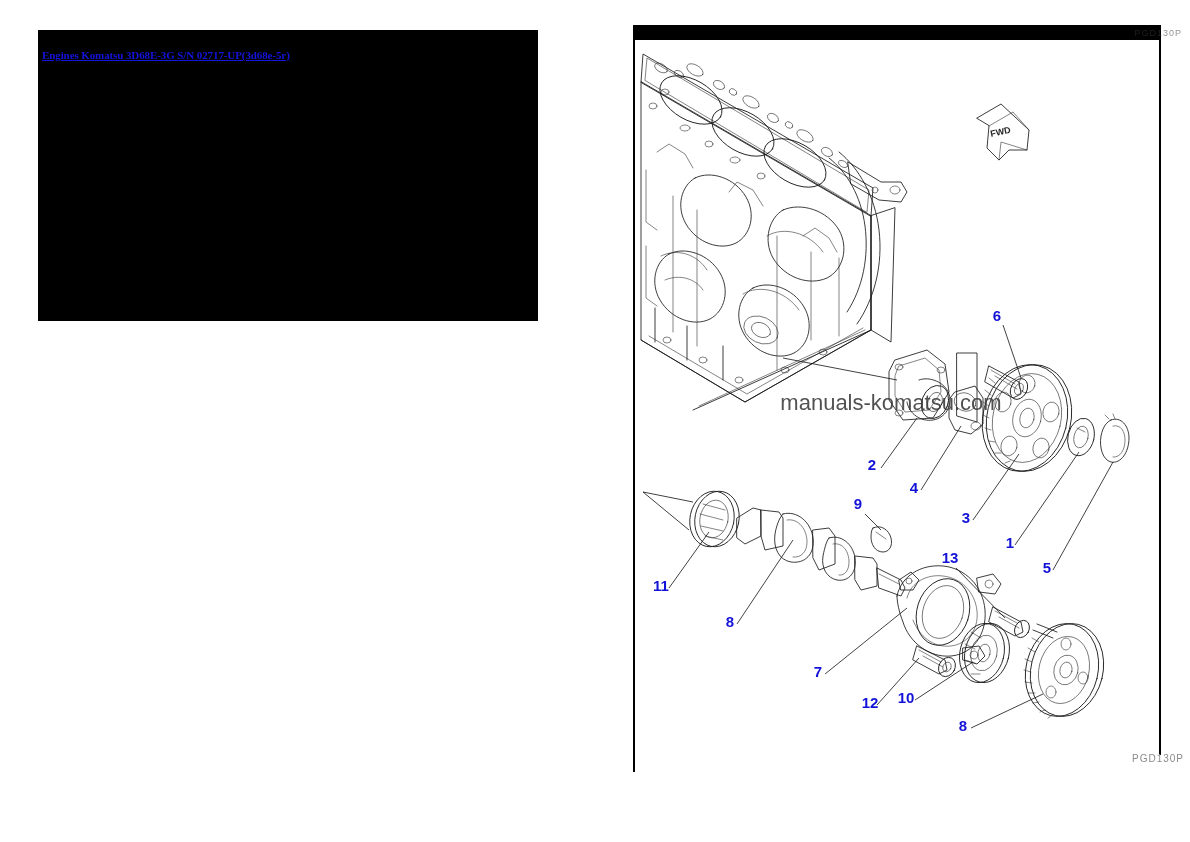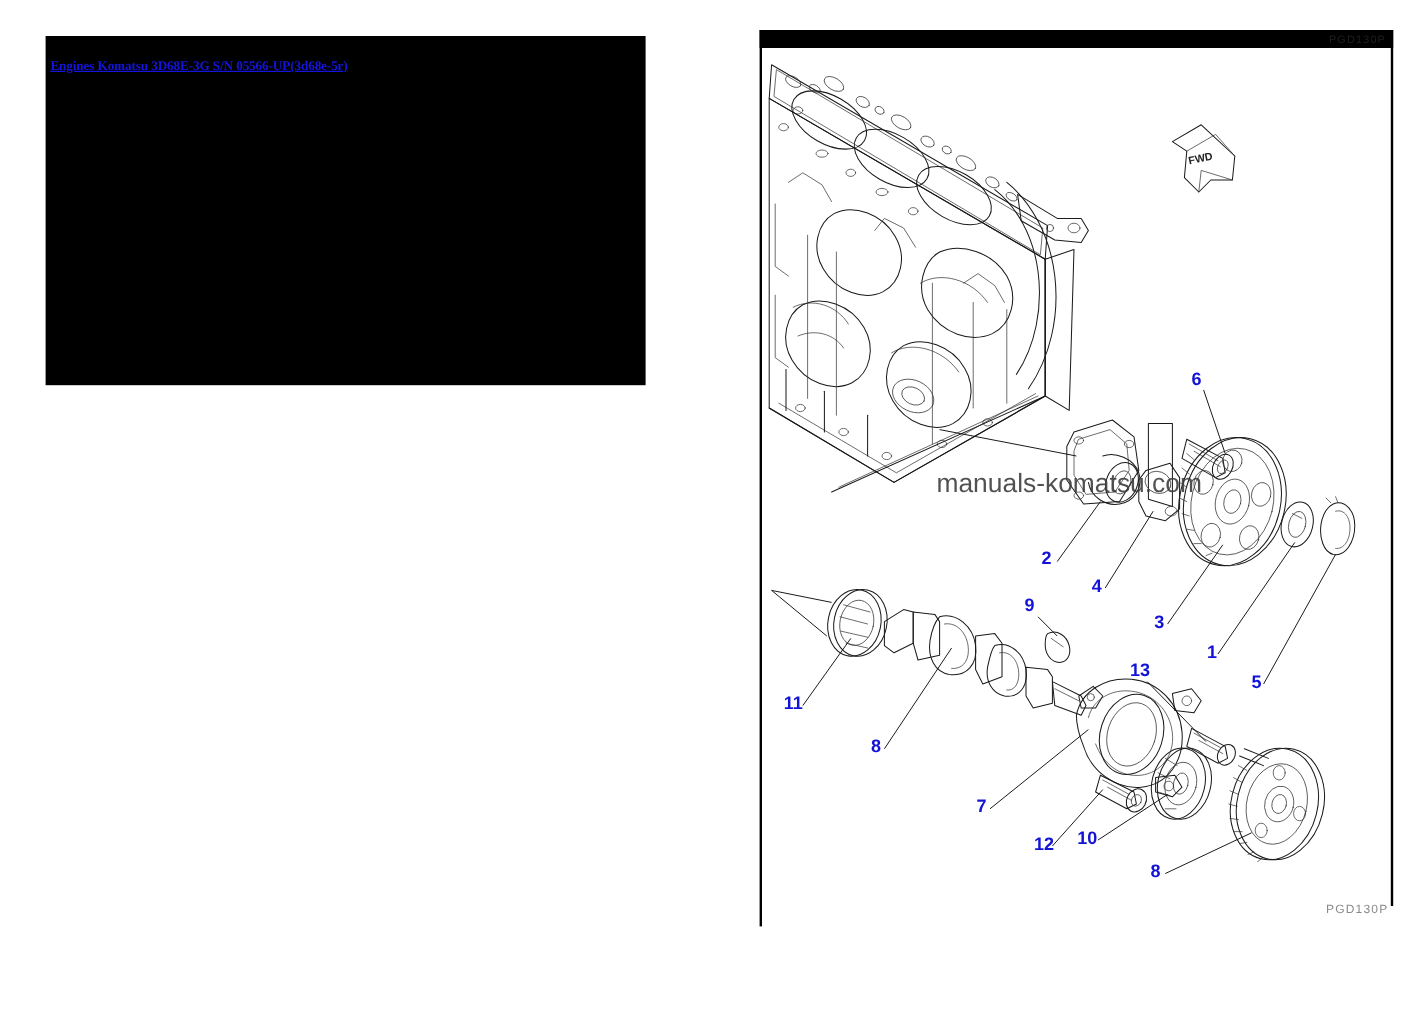--- a/index.html
+++ b/index.html
@@ -43,20 +43,21 @@
   }
 
   
   #right-panel {
     position: absolute;
     left: 633px;
     top: 25px;
     width: 528px;
     height: 747px;
     background: #ffffff;
+    padding-left: 27px;
   }
   #top-black-bar {
     position: absolute;
     left: 0;
     top: 0;
     width: 528px;
     height: 15px;
     background: #000000;
   }
   #panel-border-left {
@@ -151,21 +152,21 @@
     font-size: 22px;
     opacity: 0.88;
   }
 </style>
 </head>
 <body>
 
 <div id="page">
 
   <div id="left-panel">
-    <a id="catalog-link" href="#">Engines Komatsu 3D68E-3G S/N 05566-UP(3d68e-5r)</a>
+    <a id="catalog-link" href="#">Engines Komatsu 3D68E-3G S/N 02717-UP(3d68e-5r)</a>
   </div>
 
   <div id="right-panel">
 
     <div id="top-black-bar"></div>
     <div id="panel-border-left"></div>
     <div id="panel-border-right"></div>
 
     <span id="top-right-code">PGD130P</span>
 

